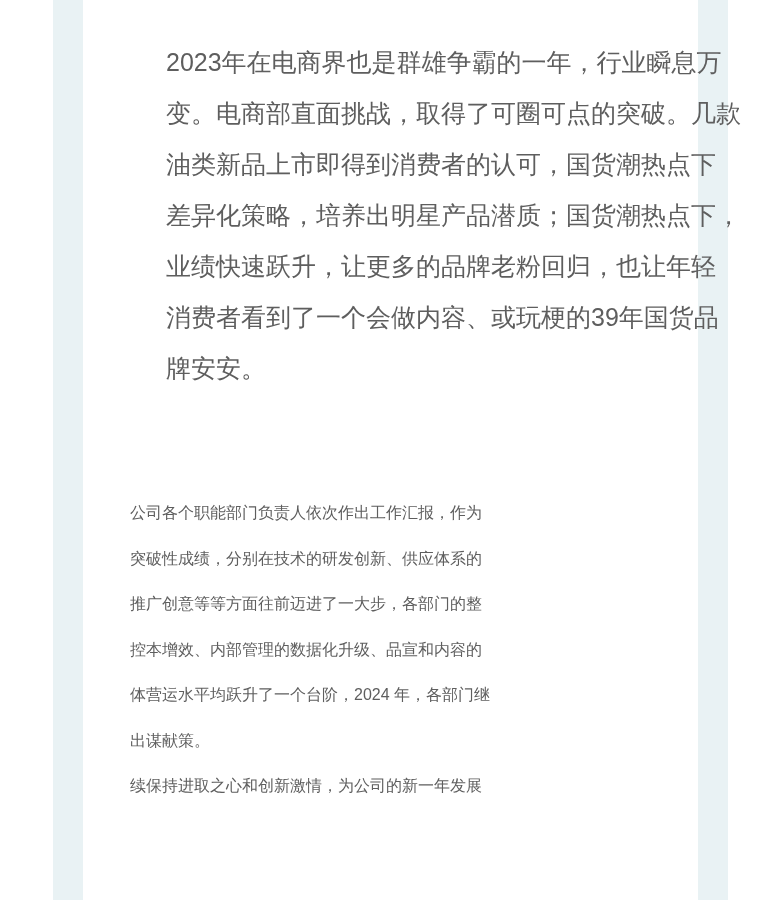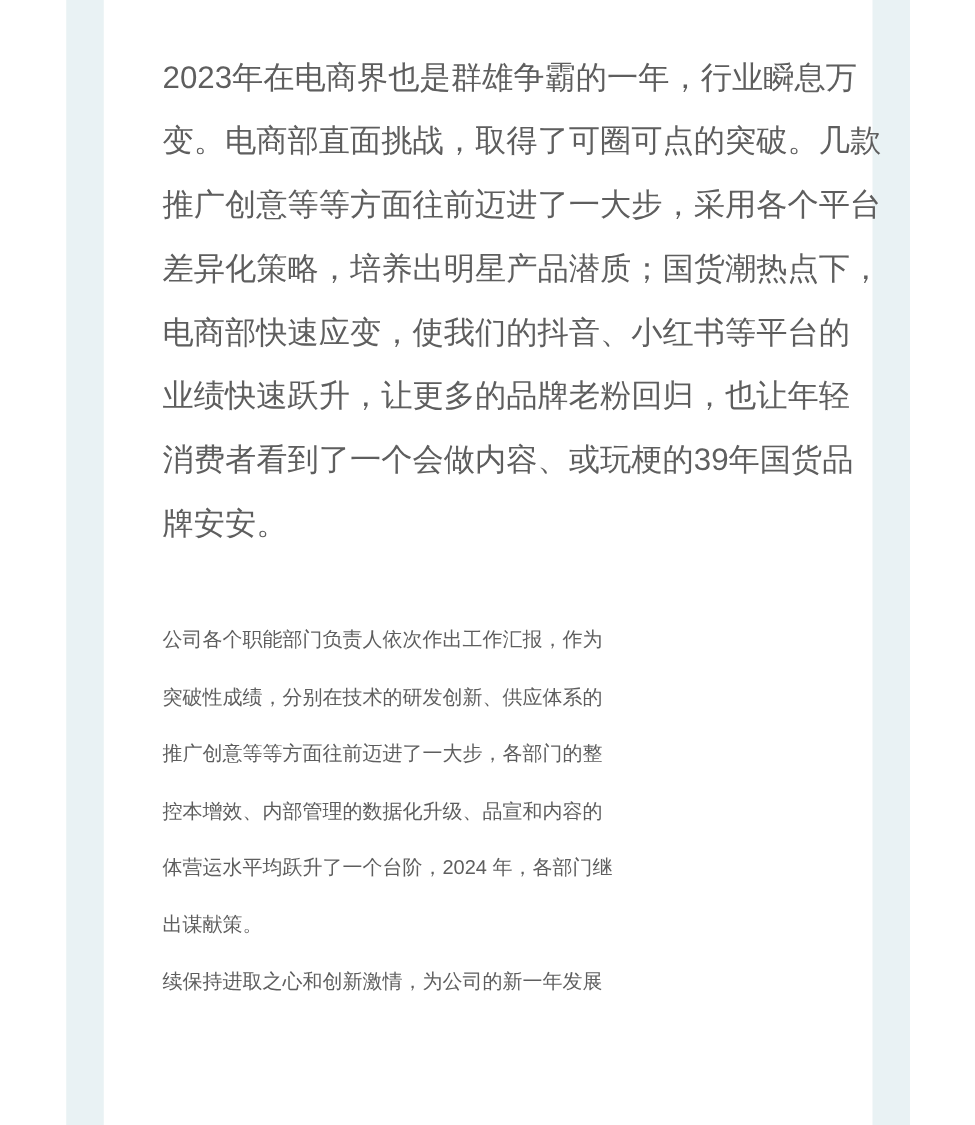--- a/index.html
+++ b/index.html
@@ -36,20 +36,21 @@
   .para {
     position: absolute;
     left: 0;
     width: 524px;
     color: var(--text, #5e5e5e);
   }
   .para-1 {
     top: 37px;
     font-size: 25px;
     line-height: 51px;
+    margin-left: 36px;
   }
   .para-2 {
     top: 490px;
     font-size: 16px;
     line-height: 45.5px;
   }
   .line {
     white-space: nowrap;
   }
 </style>
@@ -57,23 +58,22 @@
 <body>
 
 <div class="page">
   <div class="strip strip-left"></div>
   <div class="strip strip-right"></div>
 
   <div class="content">
     <div class="para para-1">
       <div class="line">2023年在电商界也是群雄争霸的一年，行业瞬息万</div>
       <div class="line">变。电商部直面挑战，取得了可圈可点的突破。几款</div>
-      <div class="line">推广创意等等方面往前迈进了一大步，采用各个平台</div>
+      <div class="line">油类新品上市即得到消费者的认可，国货潮热点下</div>
       <div class="line">差异化策略，培养出明星产品潜质；国货潮热点下，</div>
-      <div class="line">电商部快速应变，使我们的抖音、小红书等平台的</div>
       <div class="line">业绩快速跃升，让更多的品牌老粉回归，也让年轻</div>
       <div class="line">消费者看到了一个会做内容、或玩梗的39年国货品</div>
       <div class="line">牌安安。</div>
     </div>
 
     <div class="para para-2">
       <div class="line">公司各个职能部门负责人依次作出工作汇报，作为</div>
       <div class="line">突破性成绩，分别在技术的研发创新、供应体系的</div>
       <div class="line">推广创意等等方面往前迈进了一大步，各部门的整</div>
       <div class="line">控本增效、内部管理的数据化升级、品宣和内容的</div>

